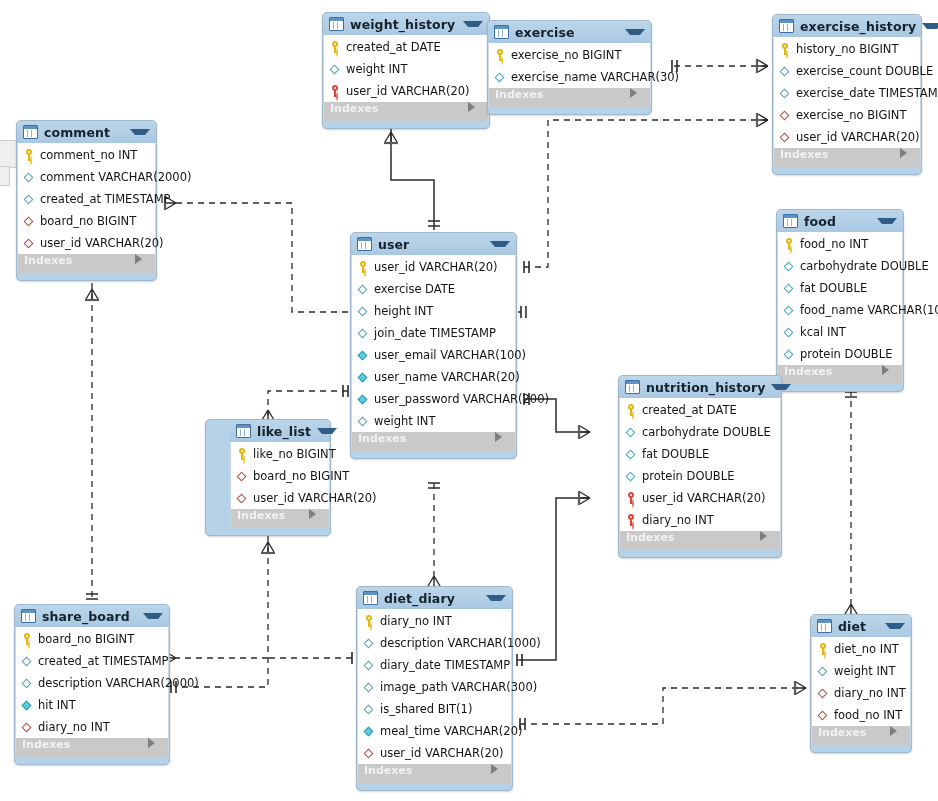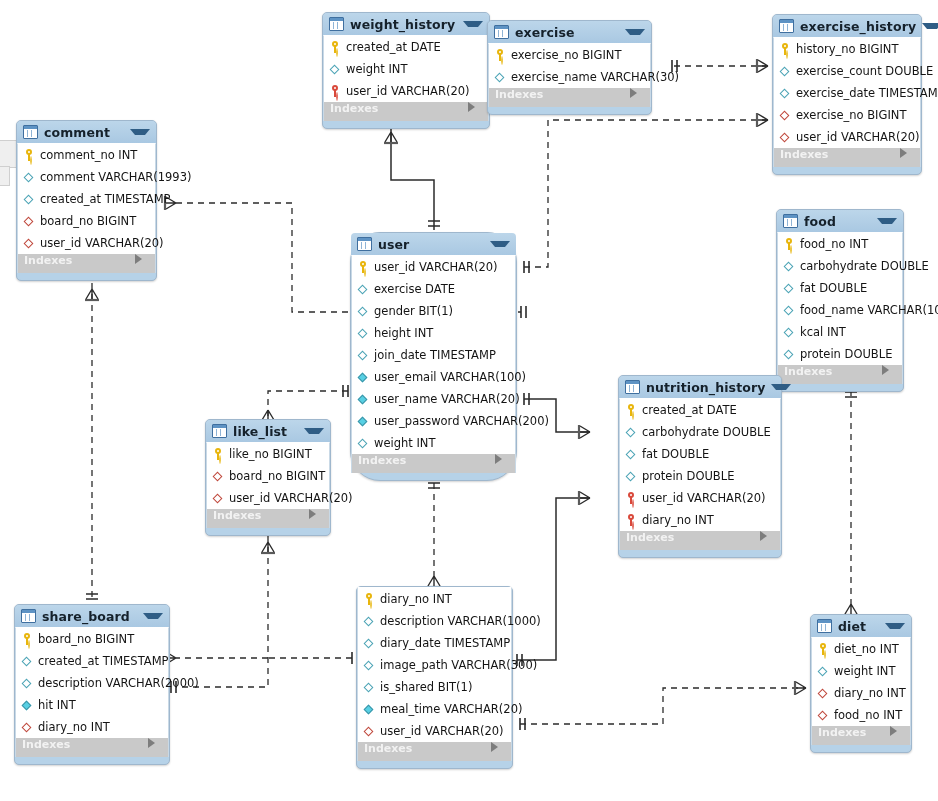--- a/index.html
+++ b/index.html
@@ -228,21 +228,21 @@
           <span class="tname">comment</span>
           <span class="caret"></span>
         </div>
         <div class="cols">
           <div class="col">
             <span class="g key"></span>
             <span class="ctext">comment_no INT</span>
           </div>
           <div class="col">
             <span class="g dia"></span>
-            <span class="ctext">comment VARCHAR(1993)</span>
+            <span class="ctext">comment VARCHAR(2000)</span>
           </div>
           <div class="col">
             <span class="g dia"></span>
             <span class="ctext">created_at TIMESTAMP</span>
           </div>
           <div class="col">
             <span class="g diared"></span>
             <span class="ctext">board_no BIGINT</span>
           </div>
           <div class="col">
@@ -364,38 +364,34 @@
           <div class="col">
             <span class="g dia"></span>
             <span class="ctext">protein DOUBLE</span>
           </div>
         </div>
         <div class="foot">
           <span class="ftxt">Indexes</span>
           <span class="fcaret"></span>
         </div>
       </div>
-      <div class="tbl" style="left: 350px; top: 232px; width: 167px; border-radius: 30px;">
+      <div class="tbl" style="left: 350px; top: 232px; width: 167px;">
         <div class="hdr">
           <span class="tbl-icon"></span>
           <span class="tname">user</span>
           <span class="caret"></span>
         </div>
         <div class="cols">
           <div class="col">
             <span class="g key"></span>
             <span class="ctext">user_id VARCHAR(20)</span>
           </div>
           <div class="col">
             <span class="g dia"></span>
             <span class="ctext">exercise DATE</span>
-          </div>
-          <div class="col">
-            <span class="g dia"></span>
-            <span class="ctext">gender BIT(1)</span>
           </div>
           <div class="col">
             <span class="g dia"></span>
             <span class="ctext">height INT</span>
           </div>
           <div class="col">
             <span class="g dia"></span>
             <span class="ctext">join_date TIMESTAMP</span>
           </div>
           <div class="col">
@@ -450,21 +446,21 @@
           <div class="col">
             <span class="g keyred"></span>
             <span class="ctext">diary_no INT</span>
           </div>
         </div>
         <div class="foot">
           <span class="ftxt">Indexes</span>
           <span class="fcaret"></span>
         </div>
       </div>
-      <div class="tbl" style="left: 205px; top: 419px; width: 126px;">
+      <div class="tbl" style="left: 205px; top: 419px; width: 126px; padding-left: 24px;">
         <div class="hdr">
           <span class="tbl-icon"></span>
           <span class="tname">like_list</span>
           <span class="caret"></span>
         </div>
         <div class="cols">
           <div class="col">
             <span class="g key"></span>
             <span class="ctext">like_no BIGINT</span>
           </div>
@@ -509,20 +505,25 @@
             <span class="g diared"></span>
             <span class="ctext">diary_no INT</span>
           </div>
         </div>
         <div class="foot">
           <span class="ftxt">Indexes</span>
           <span class="fcaret"></span>
         </div>
       </div>
       <div class="tbl" style="left: 356px; top: 586px; width: 157px;">
+        <div class="hdr">
+          <span class="tbl-icon"></span>
+          <span class="tname">diet_diary</span>
+          <span class="caret"></span>
+        </div>
         <div class="cols">
           <div class="col">
             <span class="g key"></span>
             <span class="ctext">diary_no INT</span>
           </div>
           <div class="col">
             <span class="g dia"></span>
             <span class="ctext">description VARCHAR(1000)</span>
           </div>
           <div class="col">

